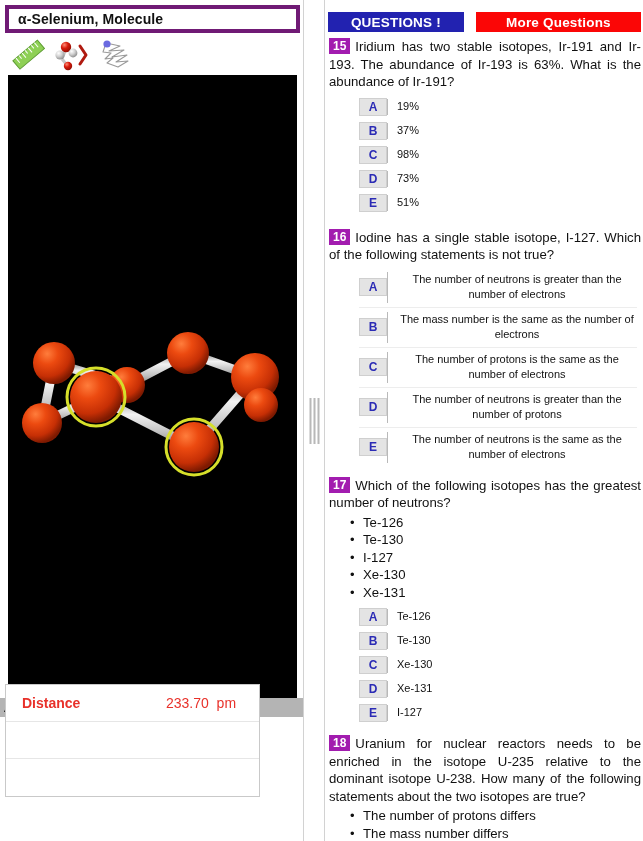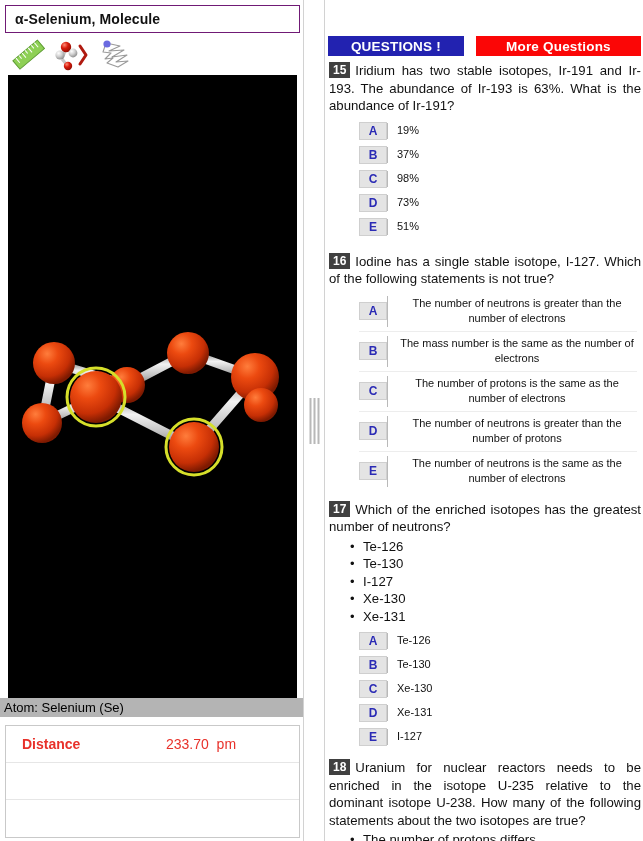--- a/index.html
+++ b/index.html
@@ -12,21 +12,21 @@
   }
   #root { position: relative; width: 643px; height: 841px; background:#fff; }
 
   
   #left-panel {
     position: absolute; left: 0; top: 0; width: 306px; height: 841px;
     background: #ffffff;
   }
   #molecule-title-bar {
     position: absolute; left: 5px; top: 5px; width: 295px; height: 28px;
-    border: 1px solid #701a75; background: #ffffff;
+    border: 4px solid #701a75; background: #ffffff;
     display: flex; align-items: center;
   }
   #molecule-title {
     font-size: 14px; font-weight: bold; color: #111; padding-left: 9px;
     letter-spacing: .1px; white-space: nowrap;
   }
   #tool-bar {
     position: absolute; left: 5px; top: 36px; width: 295px; height: 38px;
     display: flex; align-items: center; gap: 4px; padding-left: 4px;
     background:#fff;
@@ -48,21 +48,21 @@
     position: absolute; left: 0px; top: 698px; width: 306px; height: 19px;
     background: #b4b4b4;
     display: flex; align-items: center;
   }
   #atom-status-label {
     font-size: 13px; color: #000; padding-left: 4px; white-space: nowrap;
   }
 
   
   #measure-panel {
-    position: absolute; left: 5px; top: 725px; width: 295px; height: 113px;
+    position: absolute; left: 5px; top: 684px; width: 255px; height: 113px;
     background: #ffffff; border: 1px solid #c9c9c9;
   }
   .measure-row {
     height: 37px; display: flex; align-items: center;
     border-bottom: 1px solid #e6e6e6;
   }
   .measure-row:last-child { border-bottom: none; }
   .measure-name {
     font-size: 14px; font-weight: bold; color: #e8312a;
     padding-left: 16px; width: 160px;
@@ -83,39 +83,39 @@
   }
   #splitter-handle i { display:block; width: 2px; height: 46px; background: #b8b8b8; }
 
   
   #right-panel {
     position: absolute; left: 325px; top: 0; width: 318px; height: 841px;
     background: #ffffff; overflow: hidden;
     padding: 0 0 0 0;
   }
   #qbar {
-    display: flex; gap: 12px; padding: 4px 2px 6px 3px; margin-top: 32px;
+    display: flex; gap: 12px; padding: 12px 2px 6px 3px;
   }
   .qbar-btn {
     height: 20px; display: flex; align-items: center; justify-content: center;
     color: #ffffff; font-size: 13.5px; font-weight: bold;
     letter-spacing: .2px; cursor: pointer; border: none;
     font-family: "Liberation Sans", sans-serif;
   }
   #btn-questions { width: 148px; background: #2222b0; }
   #btn-more-questions { width: 180px; background: #fb0606; }
 
   .question-block { padding: 0 2px 0 4px; }
   .q-text {
     font-size: 13.2px; line-height: 17.5px; color: #111;
     text-align: justify; text-justify: inter-word;
     margin: 0 0 2px 0;
   }
   .q-num {
-    display: inline-block; background: #404040; color: #ffffff;
+    display: inline-block; background: #a21caf; color: #ffffff;
     font-size: 12px; font-weight: bold; line-height: 14px;
     padding: 1px 4px 1px 4px; margin-right: 5px;
     vertical-align: 1px;
   }
   .q-bullets { margin: 0 0 0 0; padding: 0 0 0 34px; list-style: none; }
   .q-bullets li {
     font-size: 13.2px; line-height: 17.5px; color: #111; position: relative;
   }
   .q-bullets li:before {
     content: "\2022"; position: absolute; left: -13px; top: 0; font-size: 13px;
@@ -353,21 +353,21 @@
           <span class="opt-sep"></span>
           <span class="opt-text two-line">The number of neutrons is the same as the number of electrons</span>
         </div>
       </div>
     </div>
 
     <div class="spacer-10"></div>
 
     <div class="question-block">
       <p class="q-text">
-        <span class="q-num">17</span><span>Which of the enriched isotopes has the greatest number of neutrons?</span>
+        <span class="q-num">17</span><span>Which of the following isotopes has the greatest number of neutrons?</span>
       </p>
       <ul class="q-bullets">
         <li>Te-126</li>
         <li>Te-130</li>
         <li>I-127</li>
         <li>Xe-130</li>
         <li>Xe-131</li>
       </ul>
       <div class="options">
         <div class="option-row plain">

